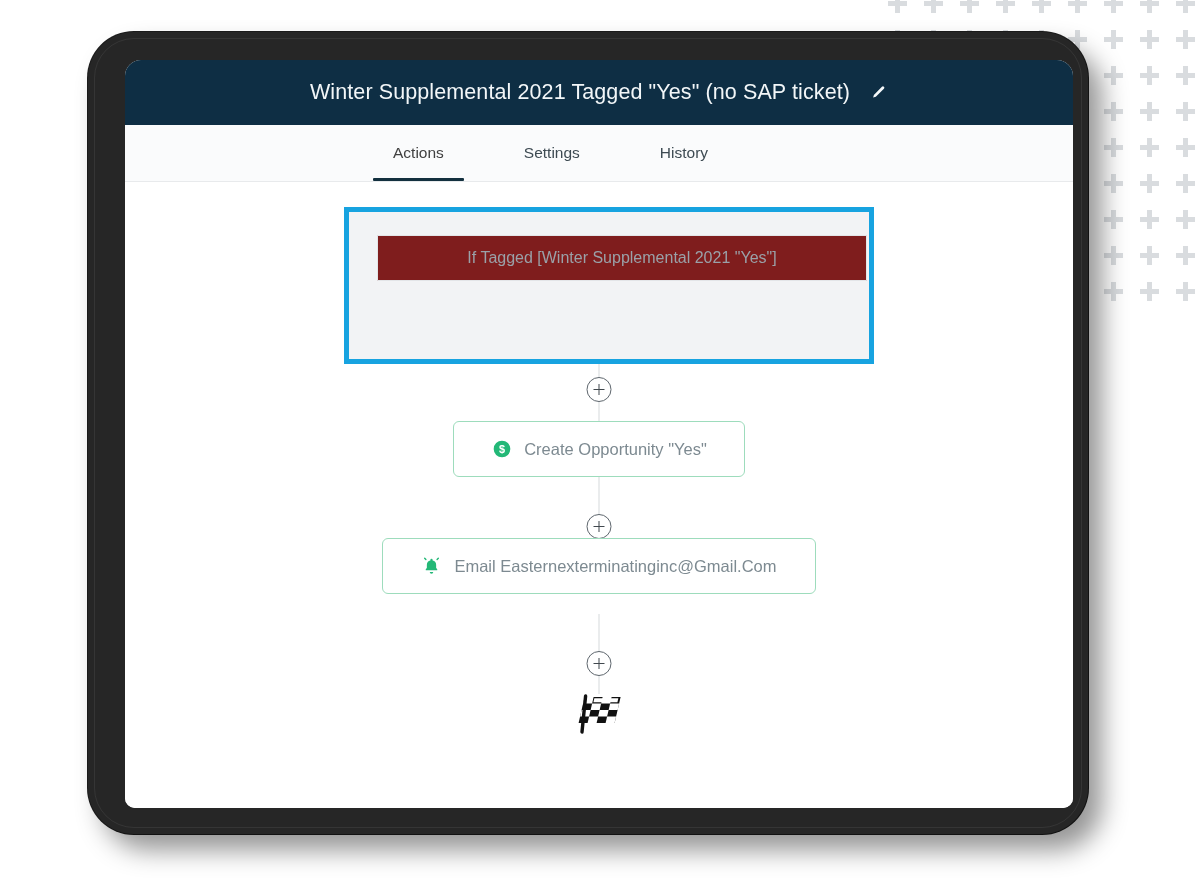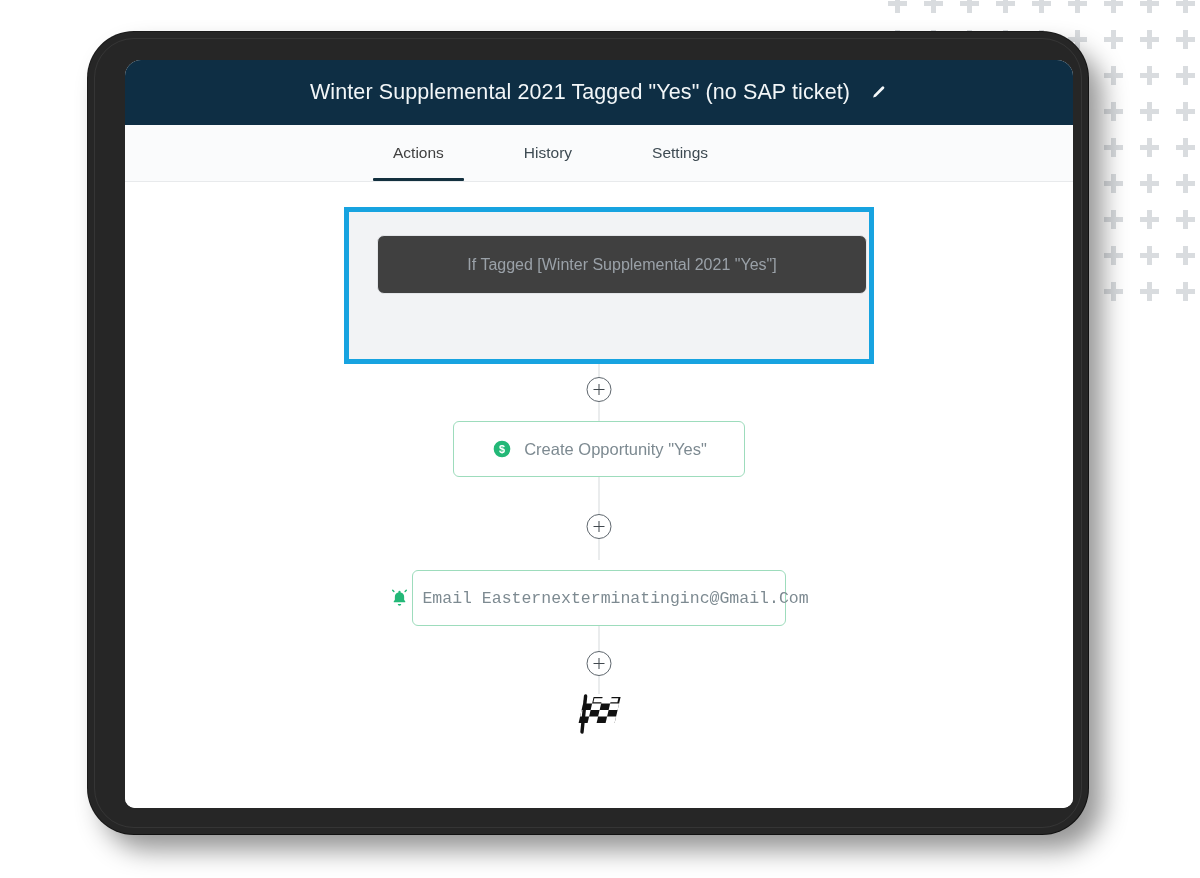--- a/index.html
+++ b/index.html
@@ -159,25 +159,25 @@
     box-sizing: border-box;
     border: 5px solid #17a3e0;
     background: #f2f3f5;
     cursor: pointer;
   }
   #trigger-node {
     position: absolute;
     left: 28px;
     top: 23px;
     width: 490px;
-    height: 59px;
+    height: 46px;
     box-sizing: border-box;
-    background: #404040;
+    background: #7f1d1d;
     border: 1px solid #e3e5e8;
-    border-radius: 7px;
+    border-radius: 1px;
     display: flex;
     align-items: center;
     justify-content: center;
     font-size: 16px;
     color: #9aa1a8;
     cursor: pointer;
   }
   #add-trigger-btn {
     position: absolute;
     left: 117px;
@@ -244,21 +244,21 @@
   .node-icon {
     width: 21px;
     height: 21px;
     flex: 0 0 auto;
     display: flex;
     align-items: center;
     justify-content: center;
   }
 
   #node-opportunity { top: 239px; width: 292px; }
-  #node-email       { top: 388px; width: 374px; font-family: Liberation Mono, monospace; }
+  #node-email       { top: 356px; width: 434px; }
 
   #plus-1 { top: 195px; }
   #plus-2 { top: 332px; }
   #plus-3 { top: 469px; }
 
   #conn-1 { top: 182px; height: 17px; }
   #conn-2 { top: 216px; height: 25px; }
   #conn-3 { top: 295px; height: 39px; }
   #conn-4 { top: 353px; height: 25px; }
   #conn-5 { top: 432px; height: 39px; }
@@ -374,24 +374,24 @@
           <path d="M17.2 3.6a1.9 1.9 0 0 1 2.7 2.7L9.1 17.1l-3.6 1 1-3.6L17.2 3.6z" fill="#f4f8fa"></path>
         </svg>
       </span>
     </div>
 
     <div id="tab-bar">
       <div class="tab active">
         <span>Actions</span>
       </div>
       <div class="tab">
+        <span>Settings</span>
+      </div>
+      <div class="tab">
         <span>History</span>
-      </div>
-      <div class="tab">
-        <span>Settings</span>
       </div>
     </div>
 
     <div id="flow-canvas">
 
       <div id="trigger-group">
         <div id="trigger-node">
           <span>If Tagged [Winter Supplemental 2021 "Yes"]</span>
         </div>
       </div>

